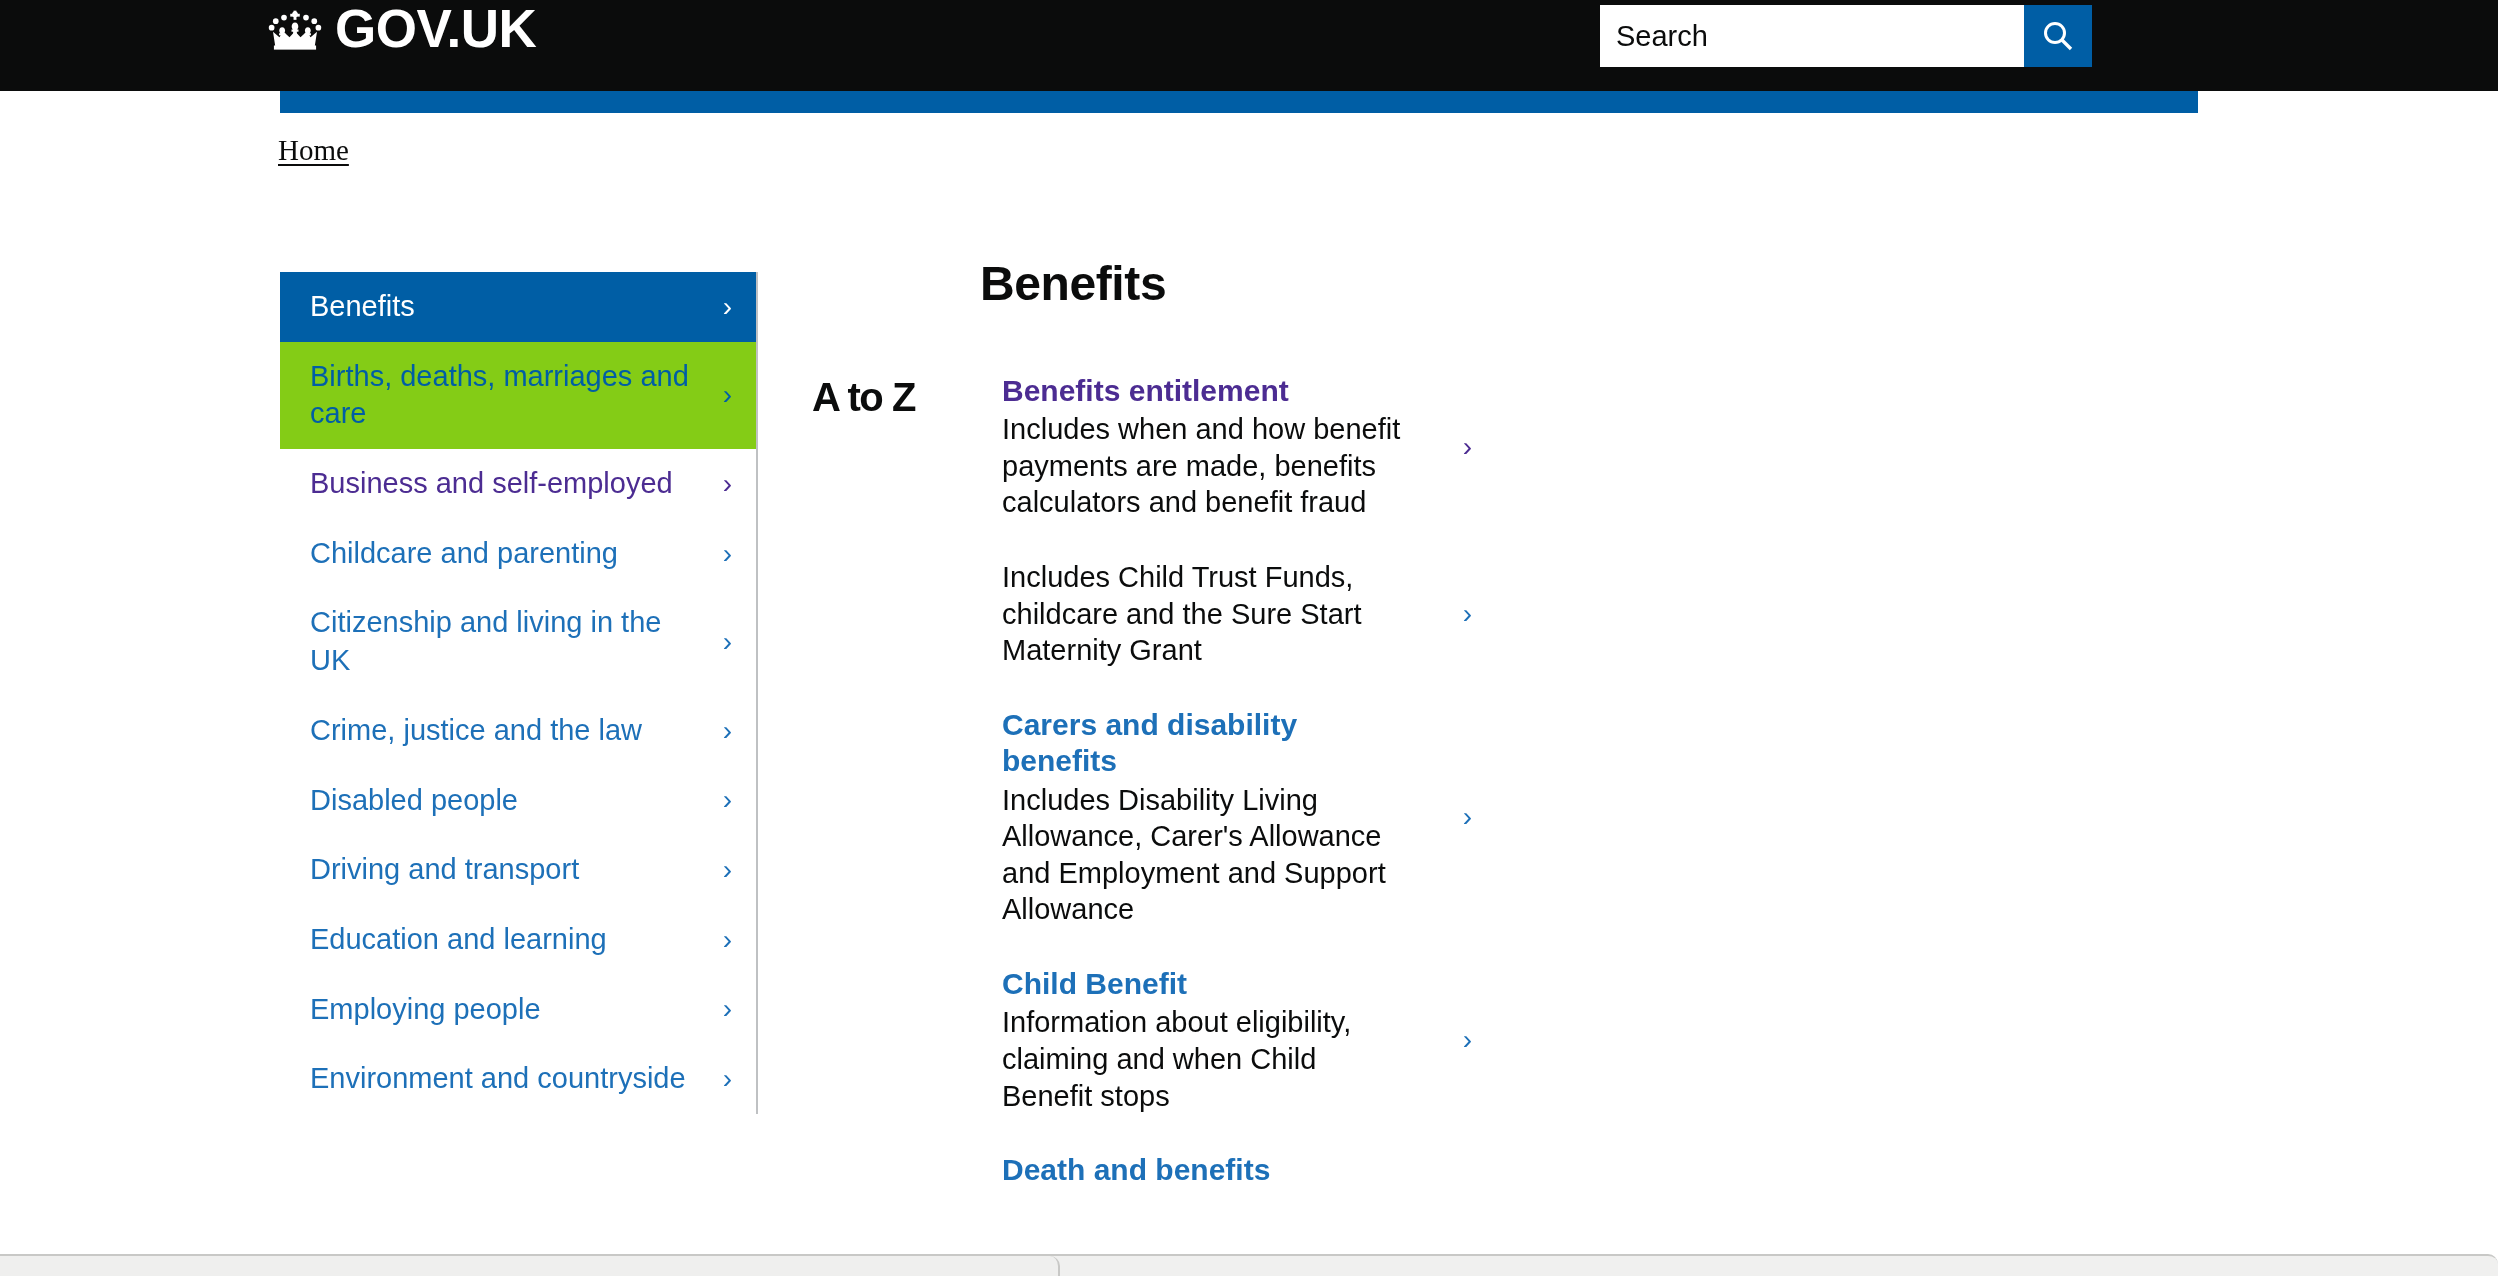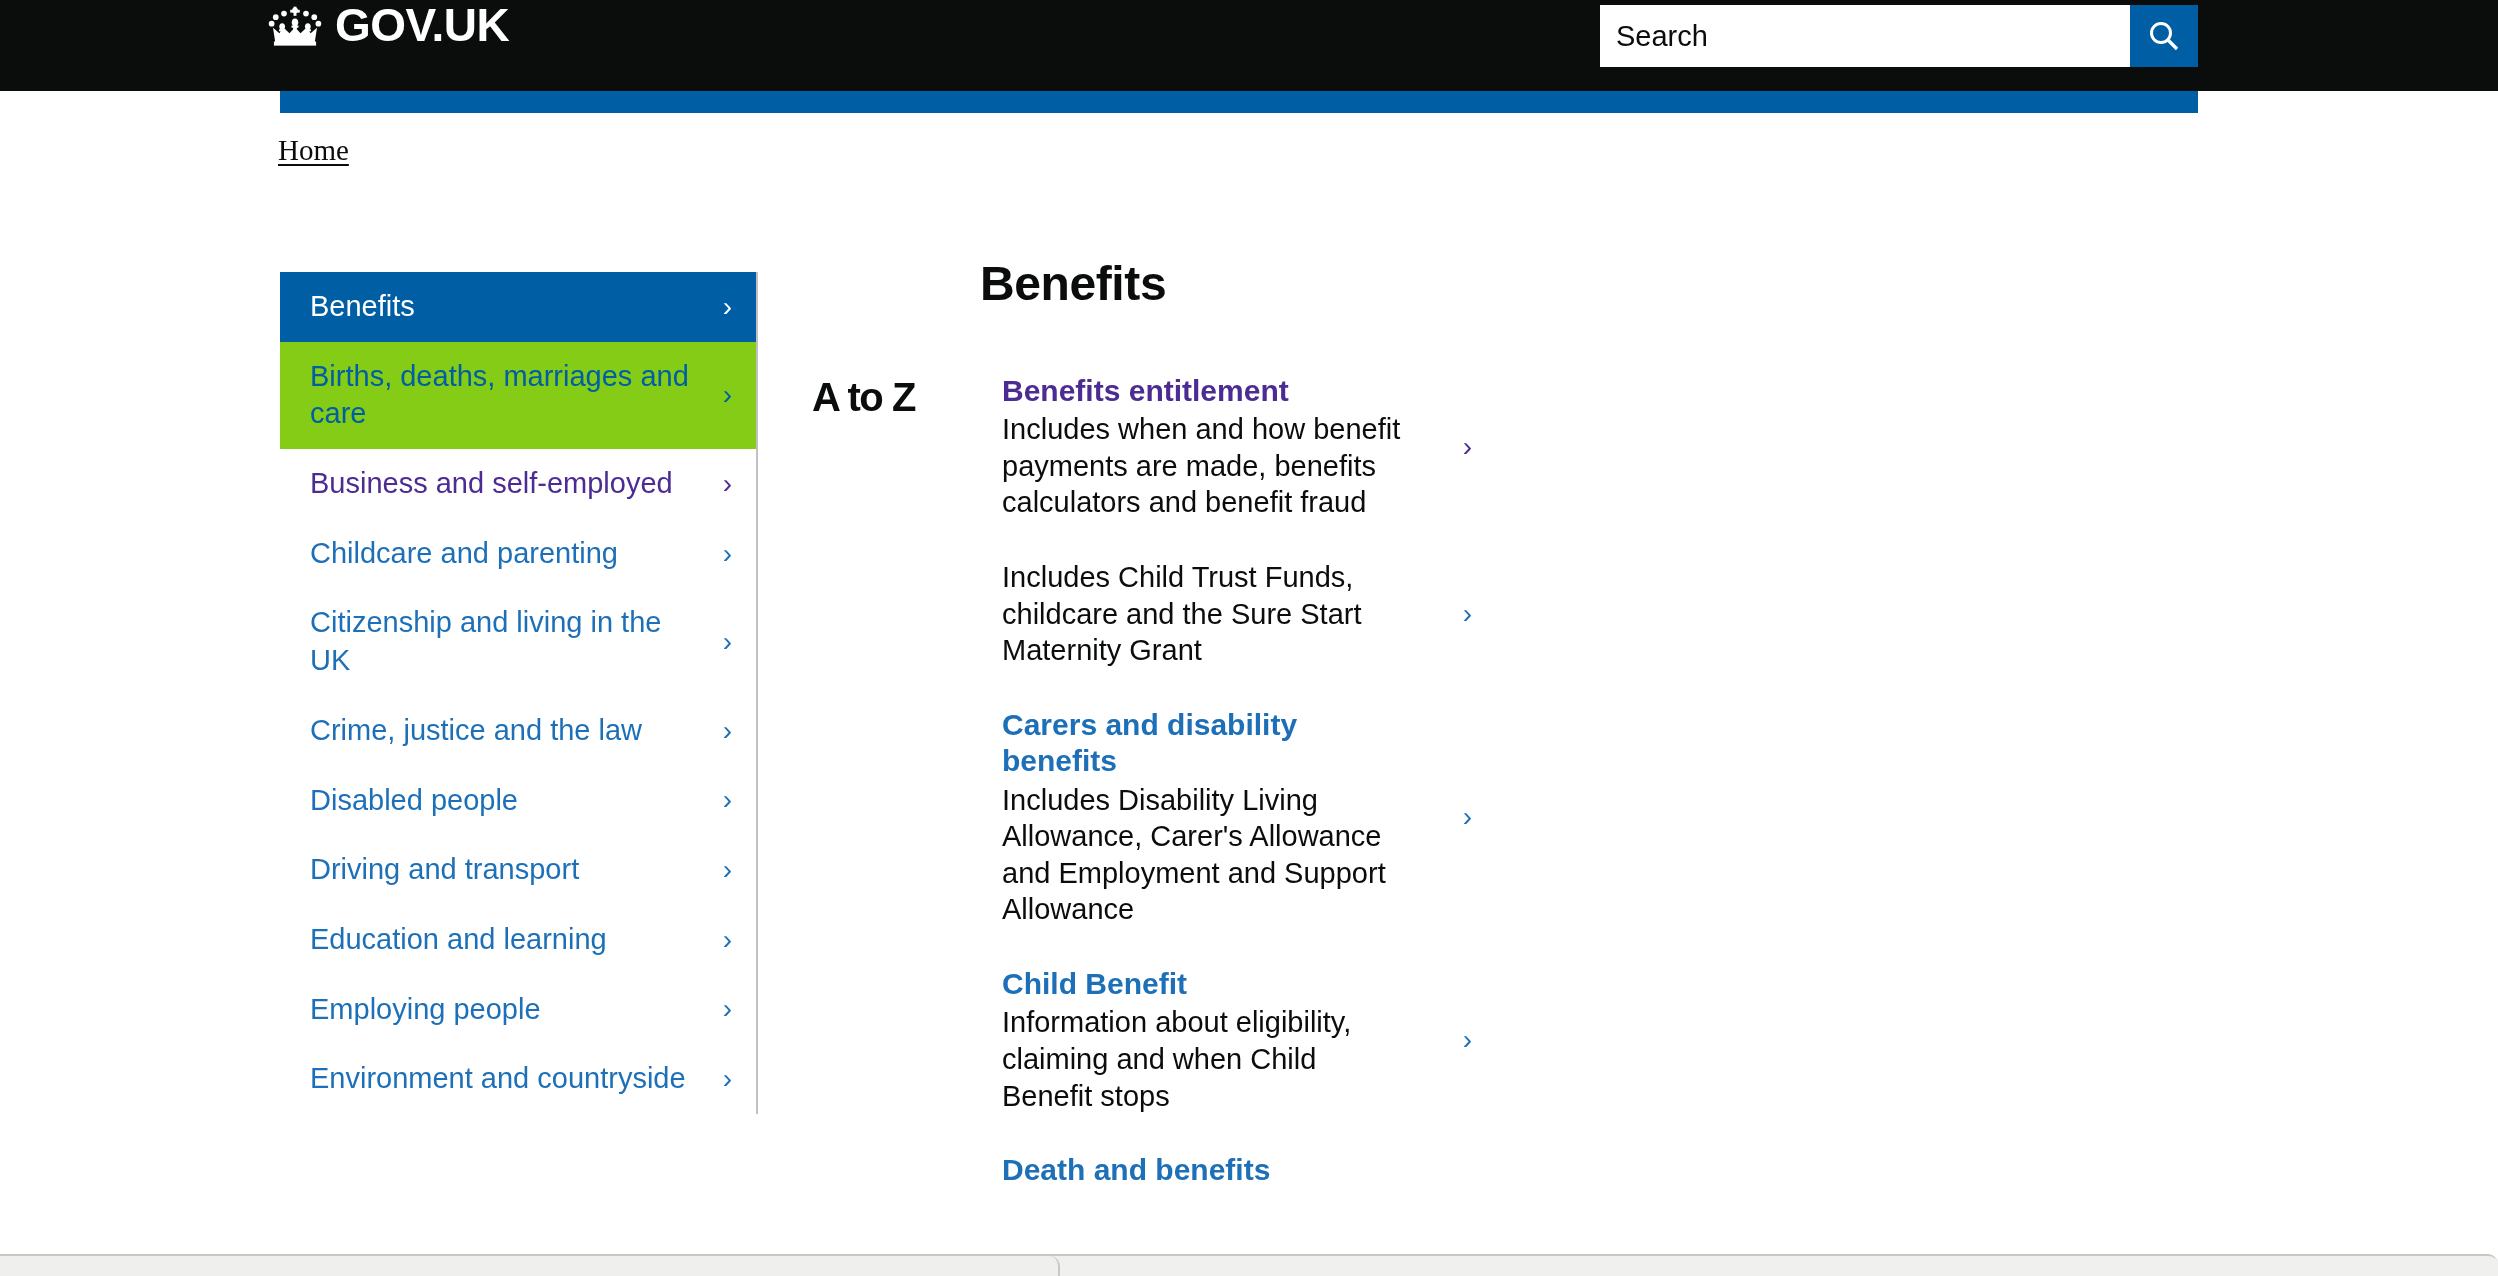--- a/index.html
+++ b/index.html
@@ -26,32 +26,32 @@
     align-items: center;
     gap: 10px;
     text-decoration: none;
   }
   .crown-icon {
     width: 60px; height: 44px;
     display: block;
   }
   .logo-text {
     color: #ffffff;
-    font-size: 46px;
+    font-size: 53px;
     font-weight: bold;
     letter-spacing: -0.5px;
     line-height: 1;
     font-family: "Liberation Sans", sans-serif;
   }
   .header-search {
     position: absolute;
     left: 1600px; top: 5px;
     display: flex;
     height: 62px;
-    width: 598px;
+    width: 492px;
   }
   .search-input {
     flex: 1;
     height: 62px;
     border: 0;
     outline: 0;
     padding: 0 16px;
     font-size: 29px;
     font-family: "Liberation Sans", sans-serif;
     color: #0b0c0c;

